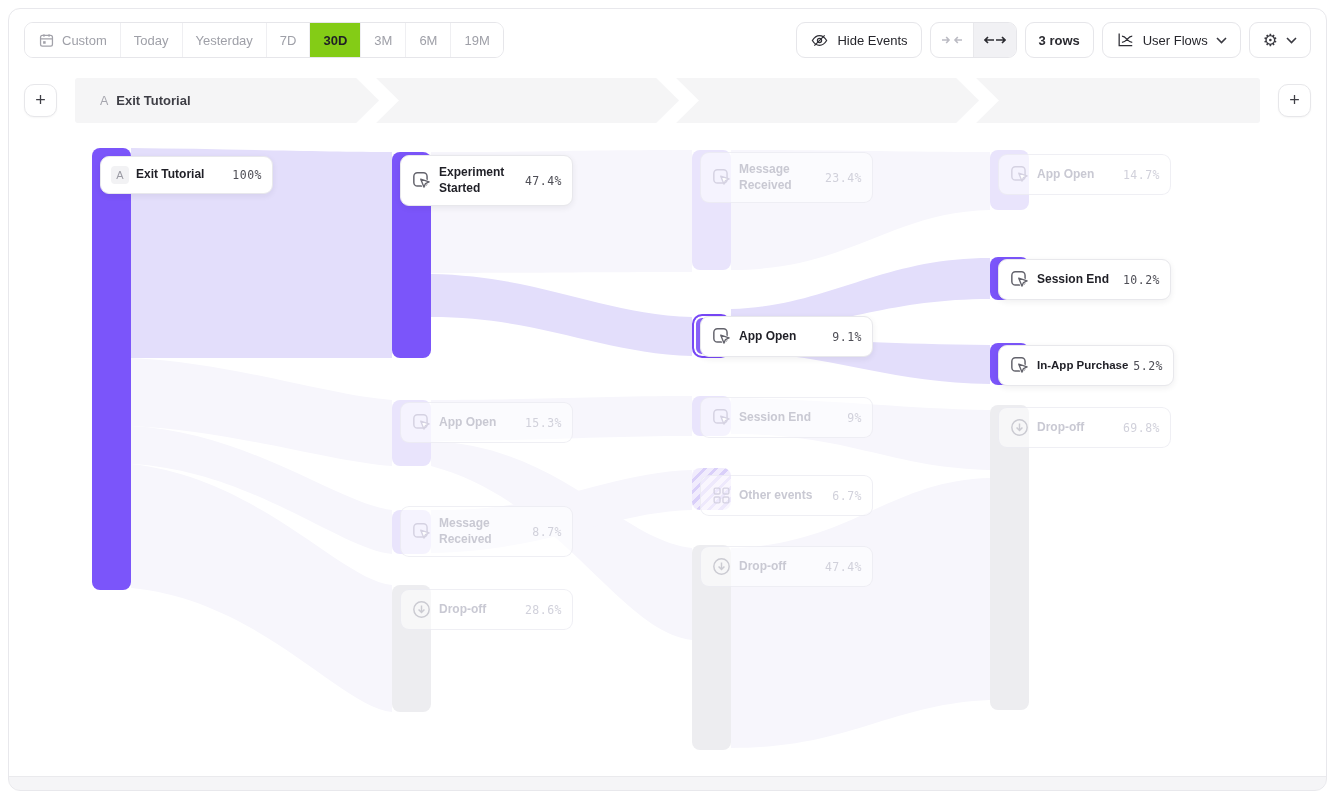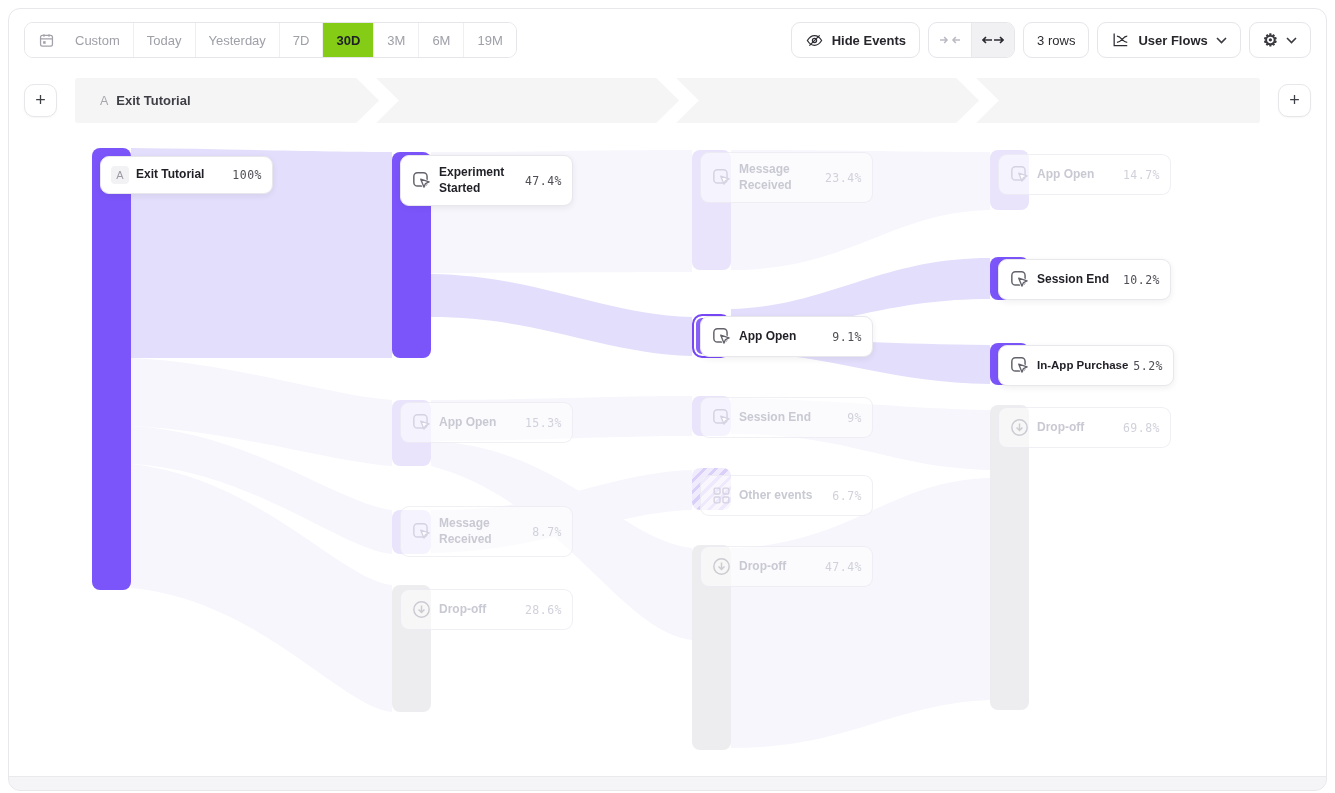--- a/index.html
+++ b/index.html
@@ -5,26 +5,26 @@
   * { margin:0; padding:0; box-sizing:border-box; }
   html,body { width:1335px; height:793px; background:#fff; font-family:"Liberation Sans", sans-serif; overflow:hidden; position:relative; }
 
   
   .frame { position:absolute; left:8px; top:8px; right:8px; bottom:2px; border:1px solid #E8E8EC; border-radius:12px; pointer-events:none; z-index:40; }
   .footer-strip { position:absolute; left:9px; right:9px; bottom:3px; height:14px; background:#F5F5F7; border-top:1px solid #EAEAED; border-radius:0 0 11px 11px; z-index:39; }
 
   
   .toolbar { position:absolute; left:24px; right:24px; top:22px; height:36px; display:flex; justify-content:space-between; z-index:30; }
   .seg { display:flex; align-items:stretch; border:1px solid #E6E6EA; border-radius:9px; background:#fff; overflow:hidden; height:36px; }
-  .seg .seg-btn { display:flex; align-items:center; gap:20px; padding:0 13px; font-size:13px; color:#9FA0A8; border-right:1px solid #EFEFF2; cursor:pointer; background:#fff; white-space:nowrap; }
+  .seg .seg-btn { display:flex; align-items:center; gap:7px; padding:0 13px; font-size:13px; color:#9FA0A8; border-right:1px solid #EFEFF2; cursor:pointer; background:#fff; white-space:nowrap; }
   .seg .seg-btn:last-child { border-right:none; }
   .seg .seg-btn.sel { background:#84cc16; color:#1F1F26; font-weight:bold; }
   .right-cluster { display:flex; gap:8px; }
-  .tbtn { display:flex; align-items:center; gap:8px; height:36px; padding:0 13px; border:1px solid #E6E6EA; border-radius:9px; background:#fff; font-size:13px; color:#26262C; font-weight:bold; cursor:pointer; white-space:nowrap; }
-  .tbtn.reg { font-weight:normal; color:#2B2B31;text-align:right; }
+  .tbtn { display:flex; align-items:center; gap:8px; height:36px; padding:0 13px; border:1px solid #E6E6EA; border-radius:9px; background:#fff; font-size:13px; color:#26262C; font-weight:normal; cursor:pointer; white-space:nowrap; }
+  .tbtn.reg { font-weight:bold; color:#2B2B31;text-align:right; }
   .arrow-seg { display:flex; border:1px solid #E6E6EA; border-radius:9px; overflow:hidden; height:36px; background:#fff; }
   .arrow-seg .cell { display:flex; align-items:center; padding:0 10px; cursor:pointer; }
   .arrow-seg .cell.dim { color:#BBBBC3; }
   .arrow-seg .cell.on { background:#F1F1F4; color:#2B2B31; border-left:1px solid #E9E9EC; }
   .gear-glyph { font-size:17px; line-height:1; color:#3A3A41; }
 
   
   .band { position:absolute; left:75px; top:78px; width:1185px; height:45px; background:#F5F5F6; border-radius:3px; z-index:5; }
   .band-label { position:absolute; left:100px; top:78px; height:45px; display:flex; align-items:center; gap:8px; z-index:7; }
   .band-label .b-badge { color:#A6A6AE; font-size:12.5px; }

